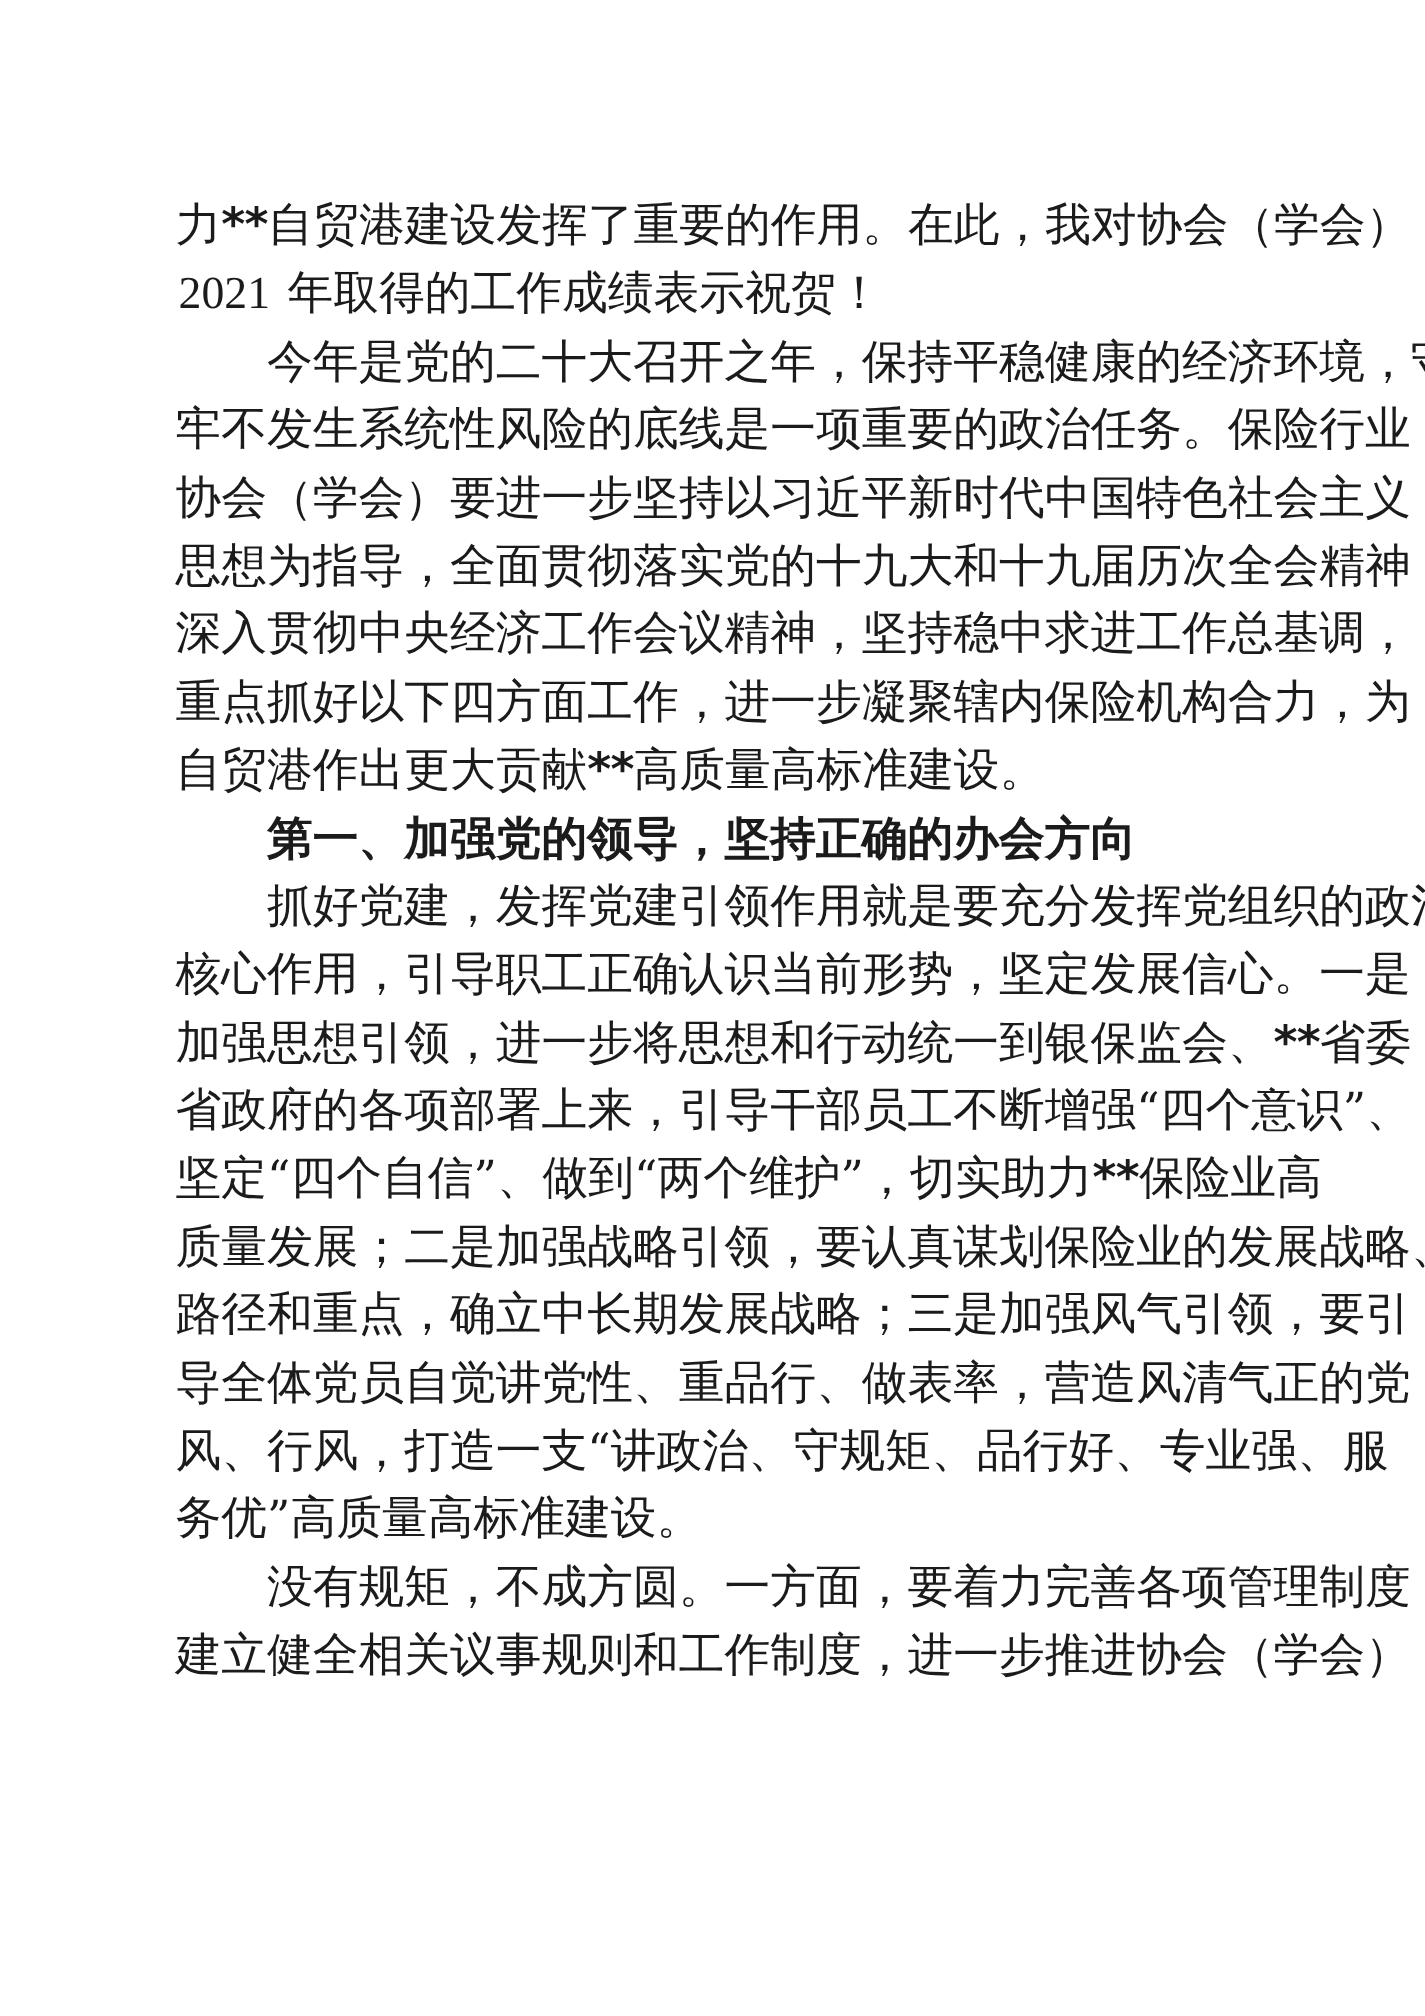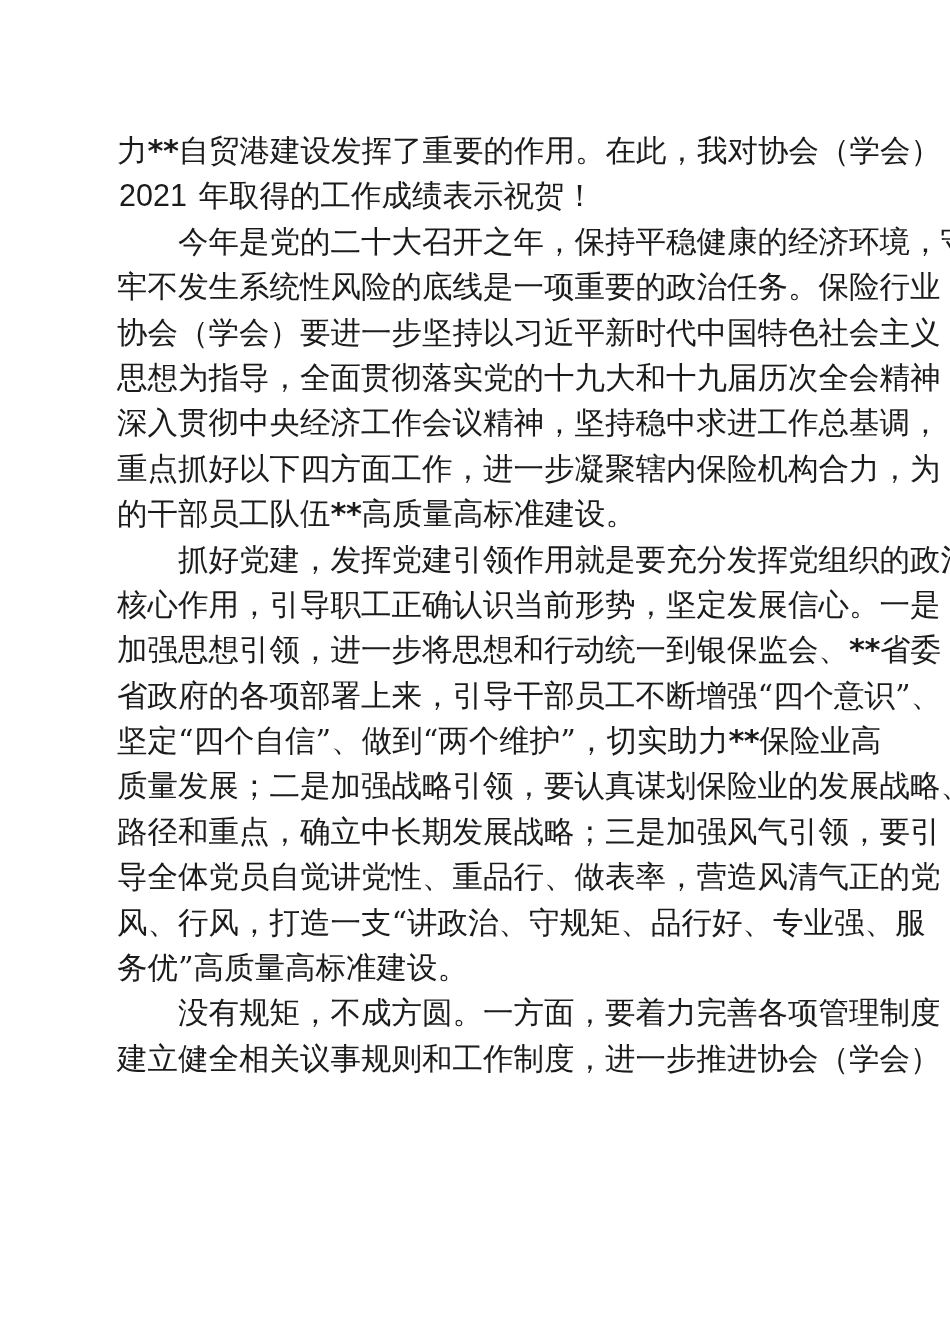--- a/index.html
+++ b/index.html
@@ -60,21 +60,21 @@
     padding-left: 61px;
   }
 
   .ln .mask {
     font-weight: bold;
     font-family: "DejaVu Sans", "Liberation Sans", sans-serif;
     letter-spacing: -0.5px;
   }
 
   .ln .lat {
-    font-family: Liberation Sans, sans-serif;
+    font-family: Liberation Serif, serif;
     padding: 0 2px;
   }
 </style>
 </head>
 <body>
 
 <div class="page">
   <div class="doc-body">
       <div class="ln just">
         <span>力</span>
@@ -274,21 +274,22 @@
         <span>内</span>
         <span>保</span>
         <span>险</span>
         <span>机</span>
         <span>构</span>
         <span>合</span>
         <span>力</span>
         <span>，</span>
         <span>为</span>
       </div>
-      <div class="ln flush"><span>的干部员工队伍</span><span class="mask">**</span><span>高质量高标准建设。</span></div>
+      <div class="ln flush"><span>自贸港作出更大贡献</span><span class="mask">**</span><span>高质量高标准建设。</span></div>
+      <div class="ln head"><span>第一、加强党的领导，坚持正确的办会方向</span></div>
       <div class="ln just indent">
         <span>抓</span>
         <span>好</span>
         <span>党</span>
         <span>建</span>
         <span>，</span>
         <span>发</span>
         <span>挥</span>
         <span>党</span>
         <span>建</span>

